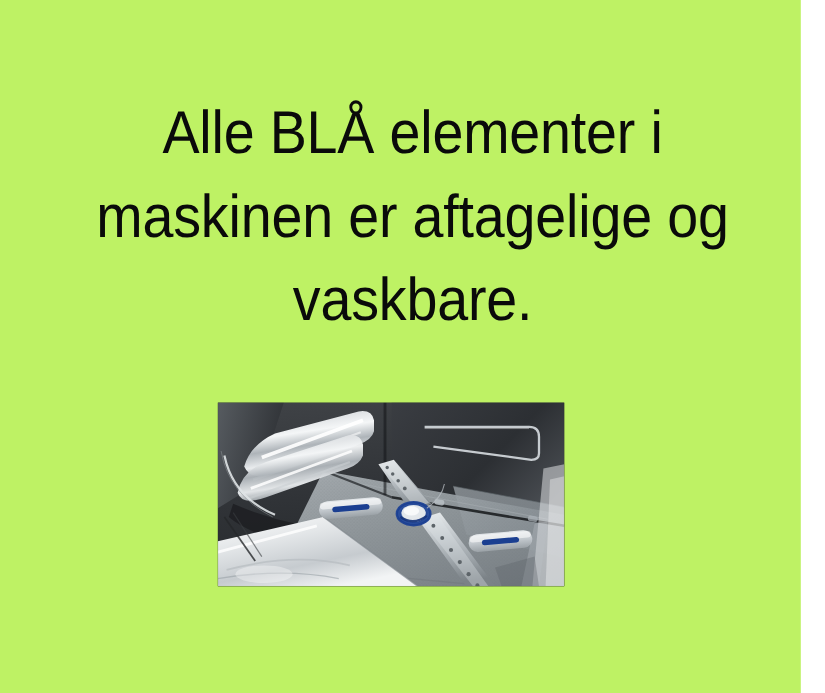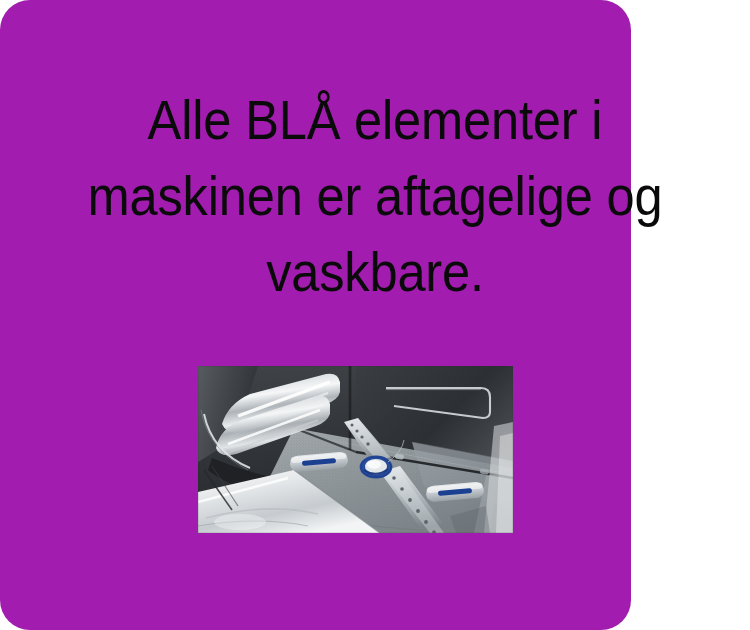--- a/index.html
+++ b/index.html
@@ -10,24 +10,23 @@
   body {
     width: 750px;
     height: 630px;
     overflow: hidden;
     font-family: "Liberation Sans", sans-serif;
     -webkit-font-smoothing: antialiased;
   }
 
   #slide {
     position: relative;
-    width: 631px;
+    width: 728px;
     height: 630px;
-    background: #a21caf;
-    border-radius: 30px;
+    background: #bef264;
   }
 
   
   .heading-block {
     position: absolute;
     left: 0;
     top: 82px;
     width: 750px;
     text-align: center;
     color: #0a0a0a;

